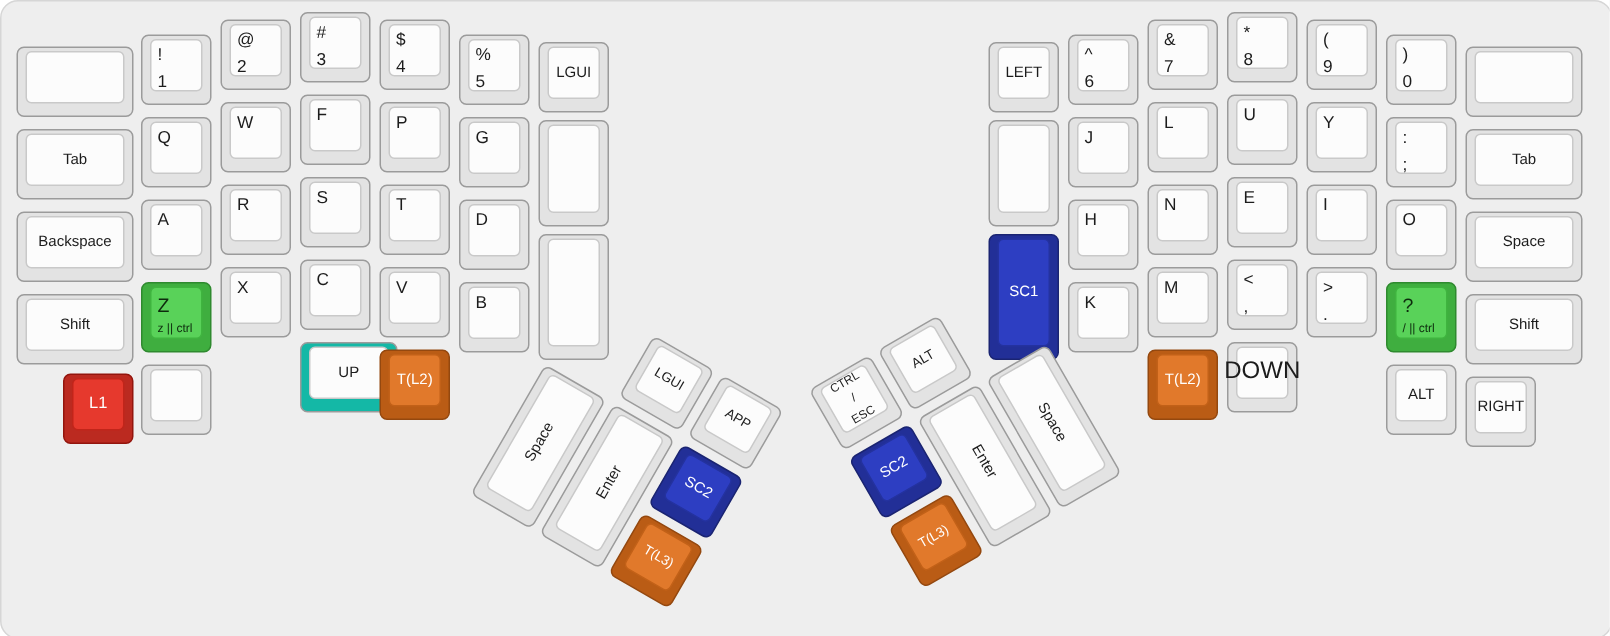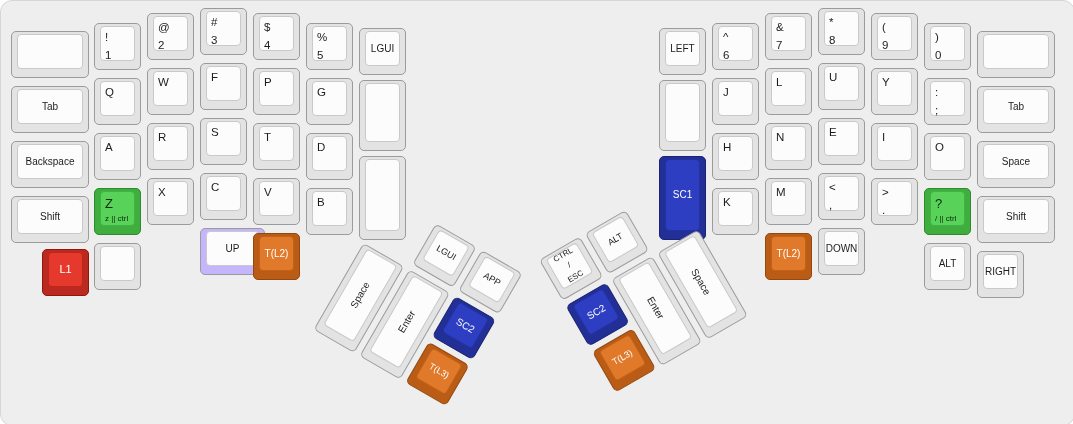--- a/index.html
+++ b/index.html
@@ -136,21 +136,21 @@
           </div>
         </div>
       </div>
       <div class="key" style="left: 199px; top: 172px; width: 47px; height: 47px; background: rgb(227, 227, 227); border: 1px solid rgb(155, 155, 155);">
         <div class="face" style="background: rgb(252, 252, 252); border: 1px solid rgb(201, 201, 201); color: rgb(28, 28, 28);">
           <div class="legend">
             <div style="font-size: 11.5px;">C</div>
           </div>
         </div>
       </div>
-      <div class="key" style="left: 199px; top: 227px; width: 65px; height: 47px; background: #c4b5fd; border: 1px solid rgb(155, 155, 155);">
+      <div class="key" style="left: 199px; top: 227px; width: 65px; height: 47px; background: #14b8a6; border: 1px solid rgb(155, 155, 155);">
         <div class="face center" style="background: rgb(252, 252, 252); border: 1px solid rgb(201, 201, 201); color: rgb(28, 28, 28);">
           <div class="legend">
             <div style="font-size: 10px;">UP</div>
           </div>
         </div>
       </div>
       <div class="key" style="left: 252px; top: 12px; width: 47px; height: 47px; background: rgb(227, 227, 227); border: 1px solid rgb(155, 155, 155);">
         <div class="face" style="background: rgb(252, 252, 252); border: 1px solid rgb(201, 201, 201); color: rgb(28, 28, 28);">
           <div class="legend">
             <div style="font-size: 11.5px;">$</div>
@@ -344,21 +344,21 @@
         <div class="face" style="background: rgb(252, 252, 252); border: 1px solid rgb(201, 201, 201); color: rgb(28, 28, 28);">
           <div class="legend">
             <div style="font-size: 11.5px;">&lt;</div>
             <div style="font-size: 11.5px;">,</div>
           </div>
         </div>
       </div>
       <div class="key" style="left: 817px; top: 227px; width: 47px; height: 47px; background: rgb(227, 227, 227); border: 1px solid rgb(155, 155, 155);">
         <div class="face center" style="background: rgb(252, 252, 252); border: 1px solid rgb(201, 201, 201); color: rgb(28, 28, 28);">
           <div class="legend">
-            <div style="font-size: 10px;">DOWN</div>
+            <div style="font-size: 16px;">DOWN</div>
           </div>
         </div>
       </div>
       <div class="key" style="left: 870px; top: 12px; width: 47px; height: 47px; background: rgb(227, 227, 227); border: 1px solid rgb(155, 155, 155);">
         <div class="face" style="background: rgb(252, 252, 252); border: 1px solid rgb(201, 201, 201); color: rgb(28, 28, 28);">
           <div class="legend">
             <div style="font-size: 11.5px;">(</div>
             <div style="font-size: 11.5px;">9</div>
           </div>
         </div>

